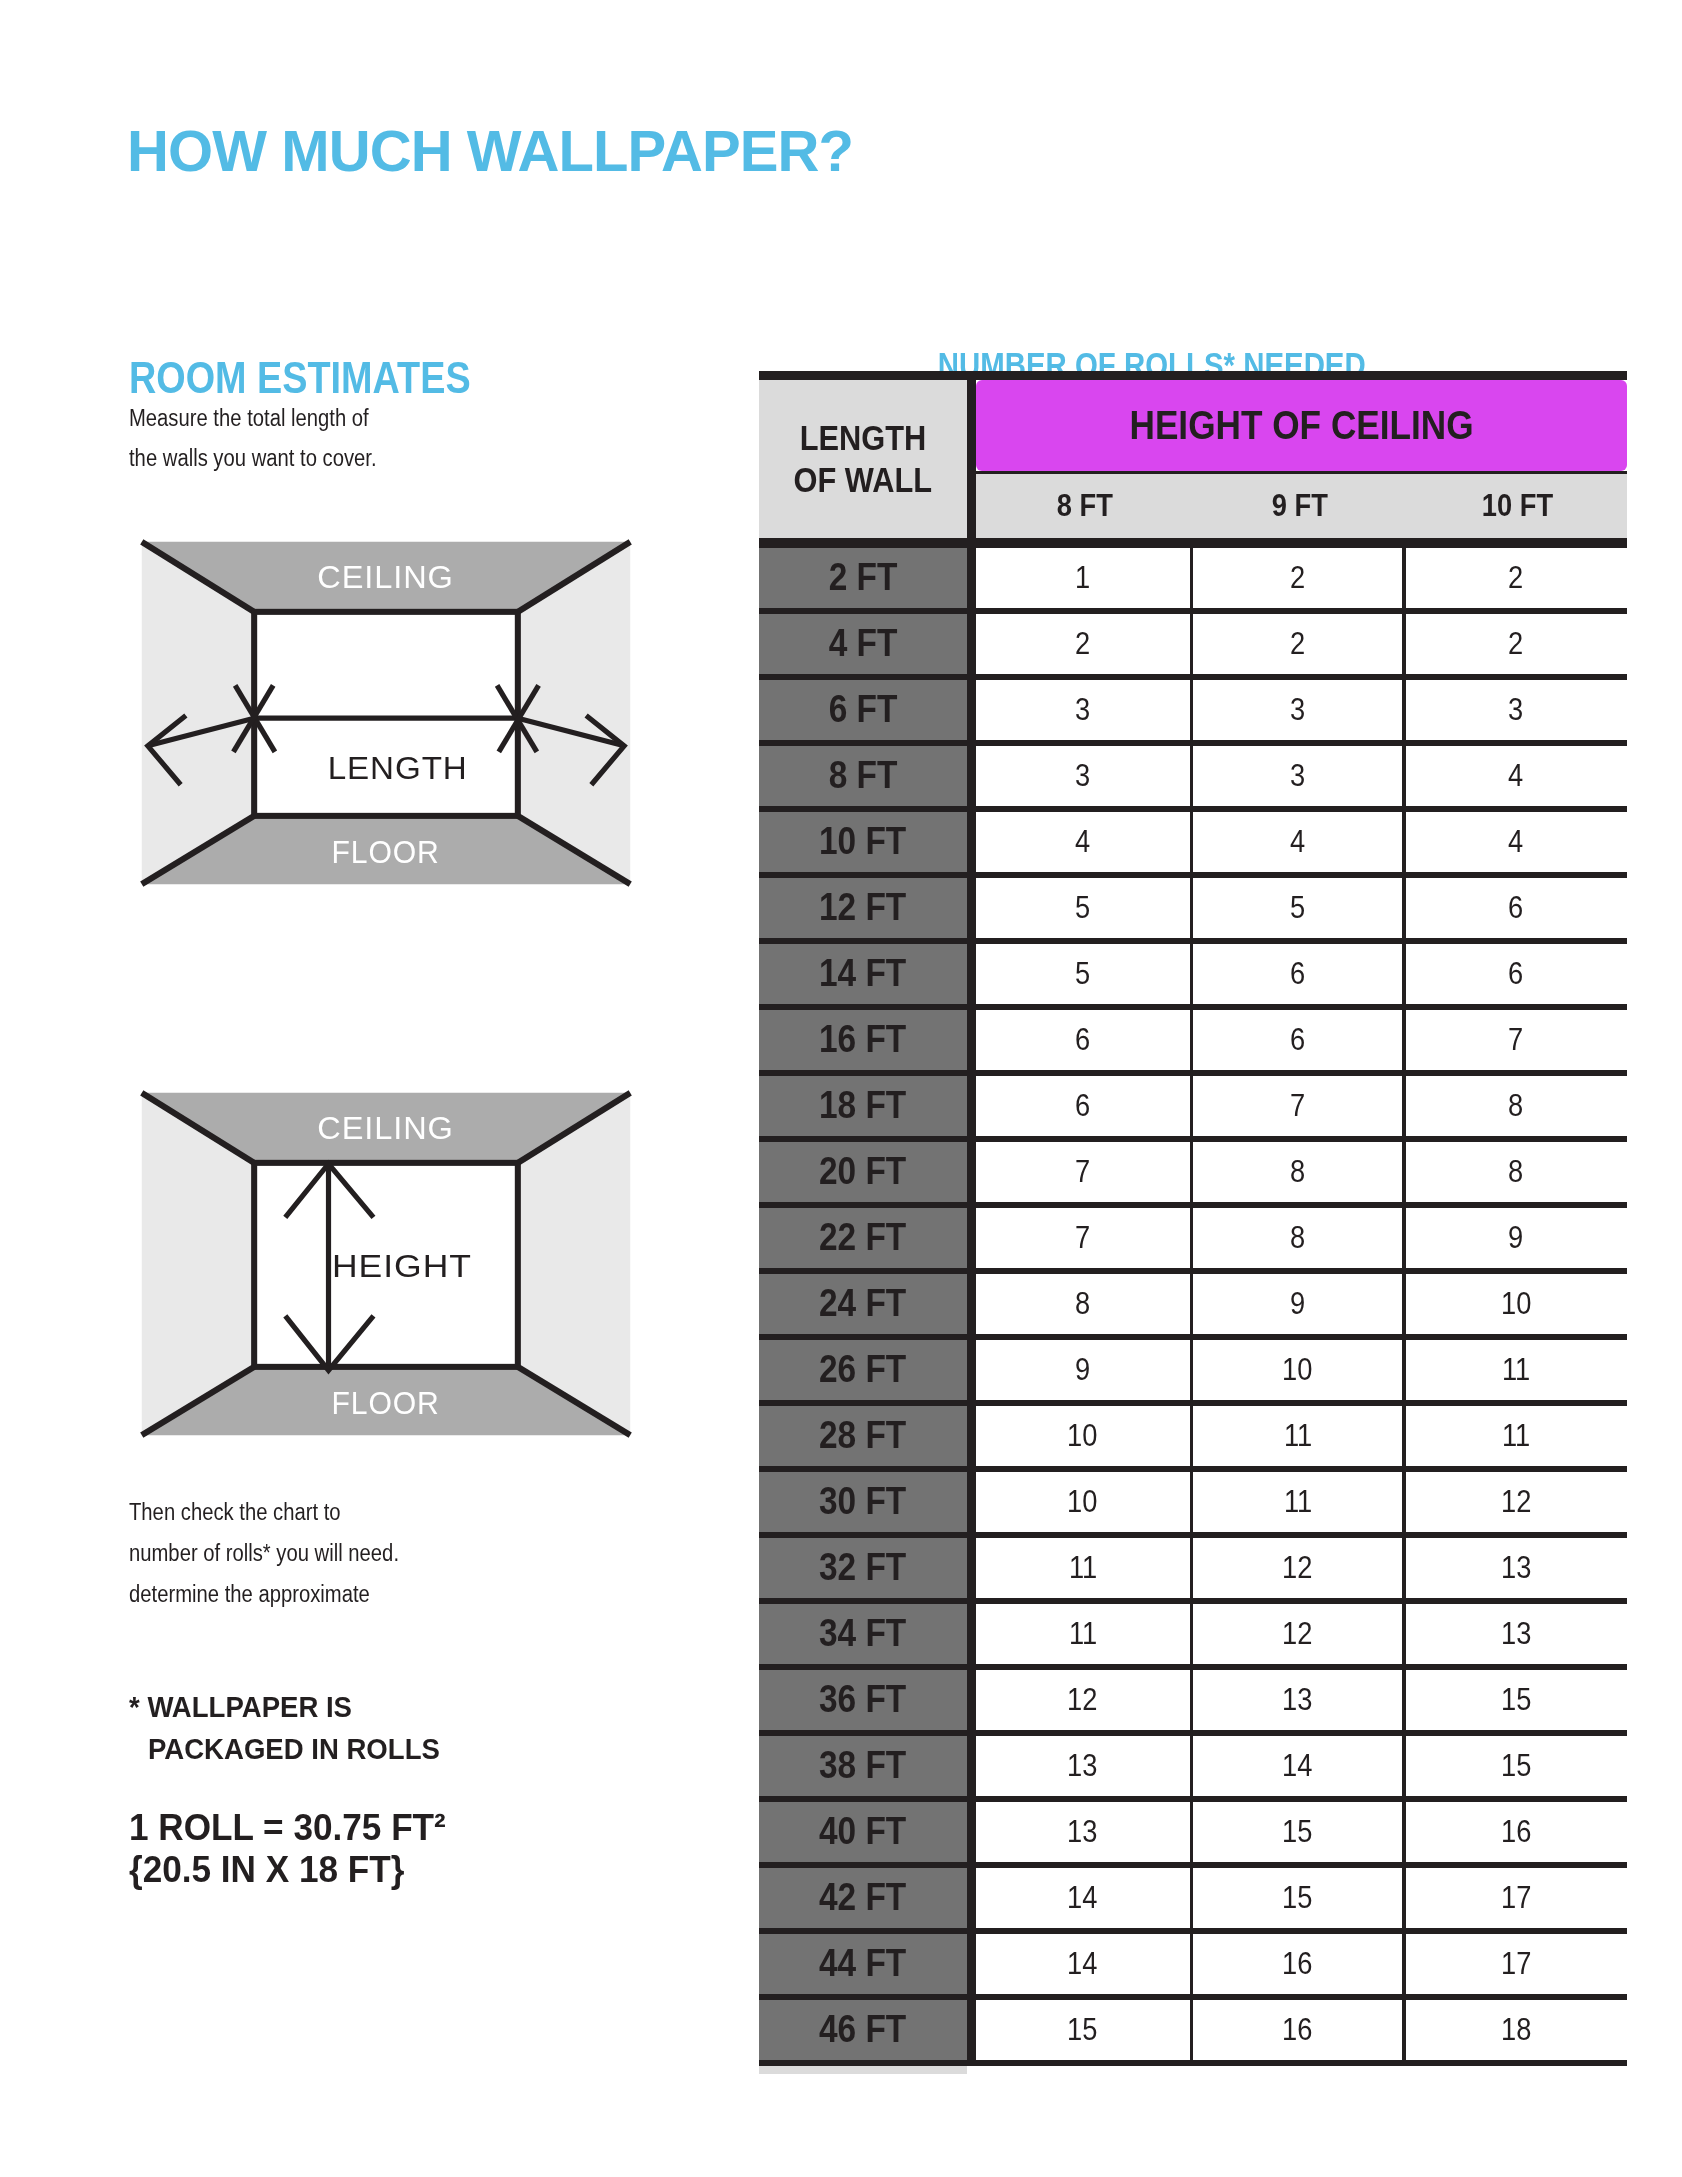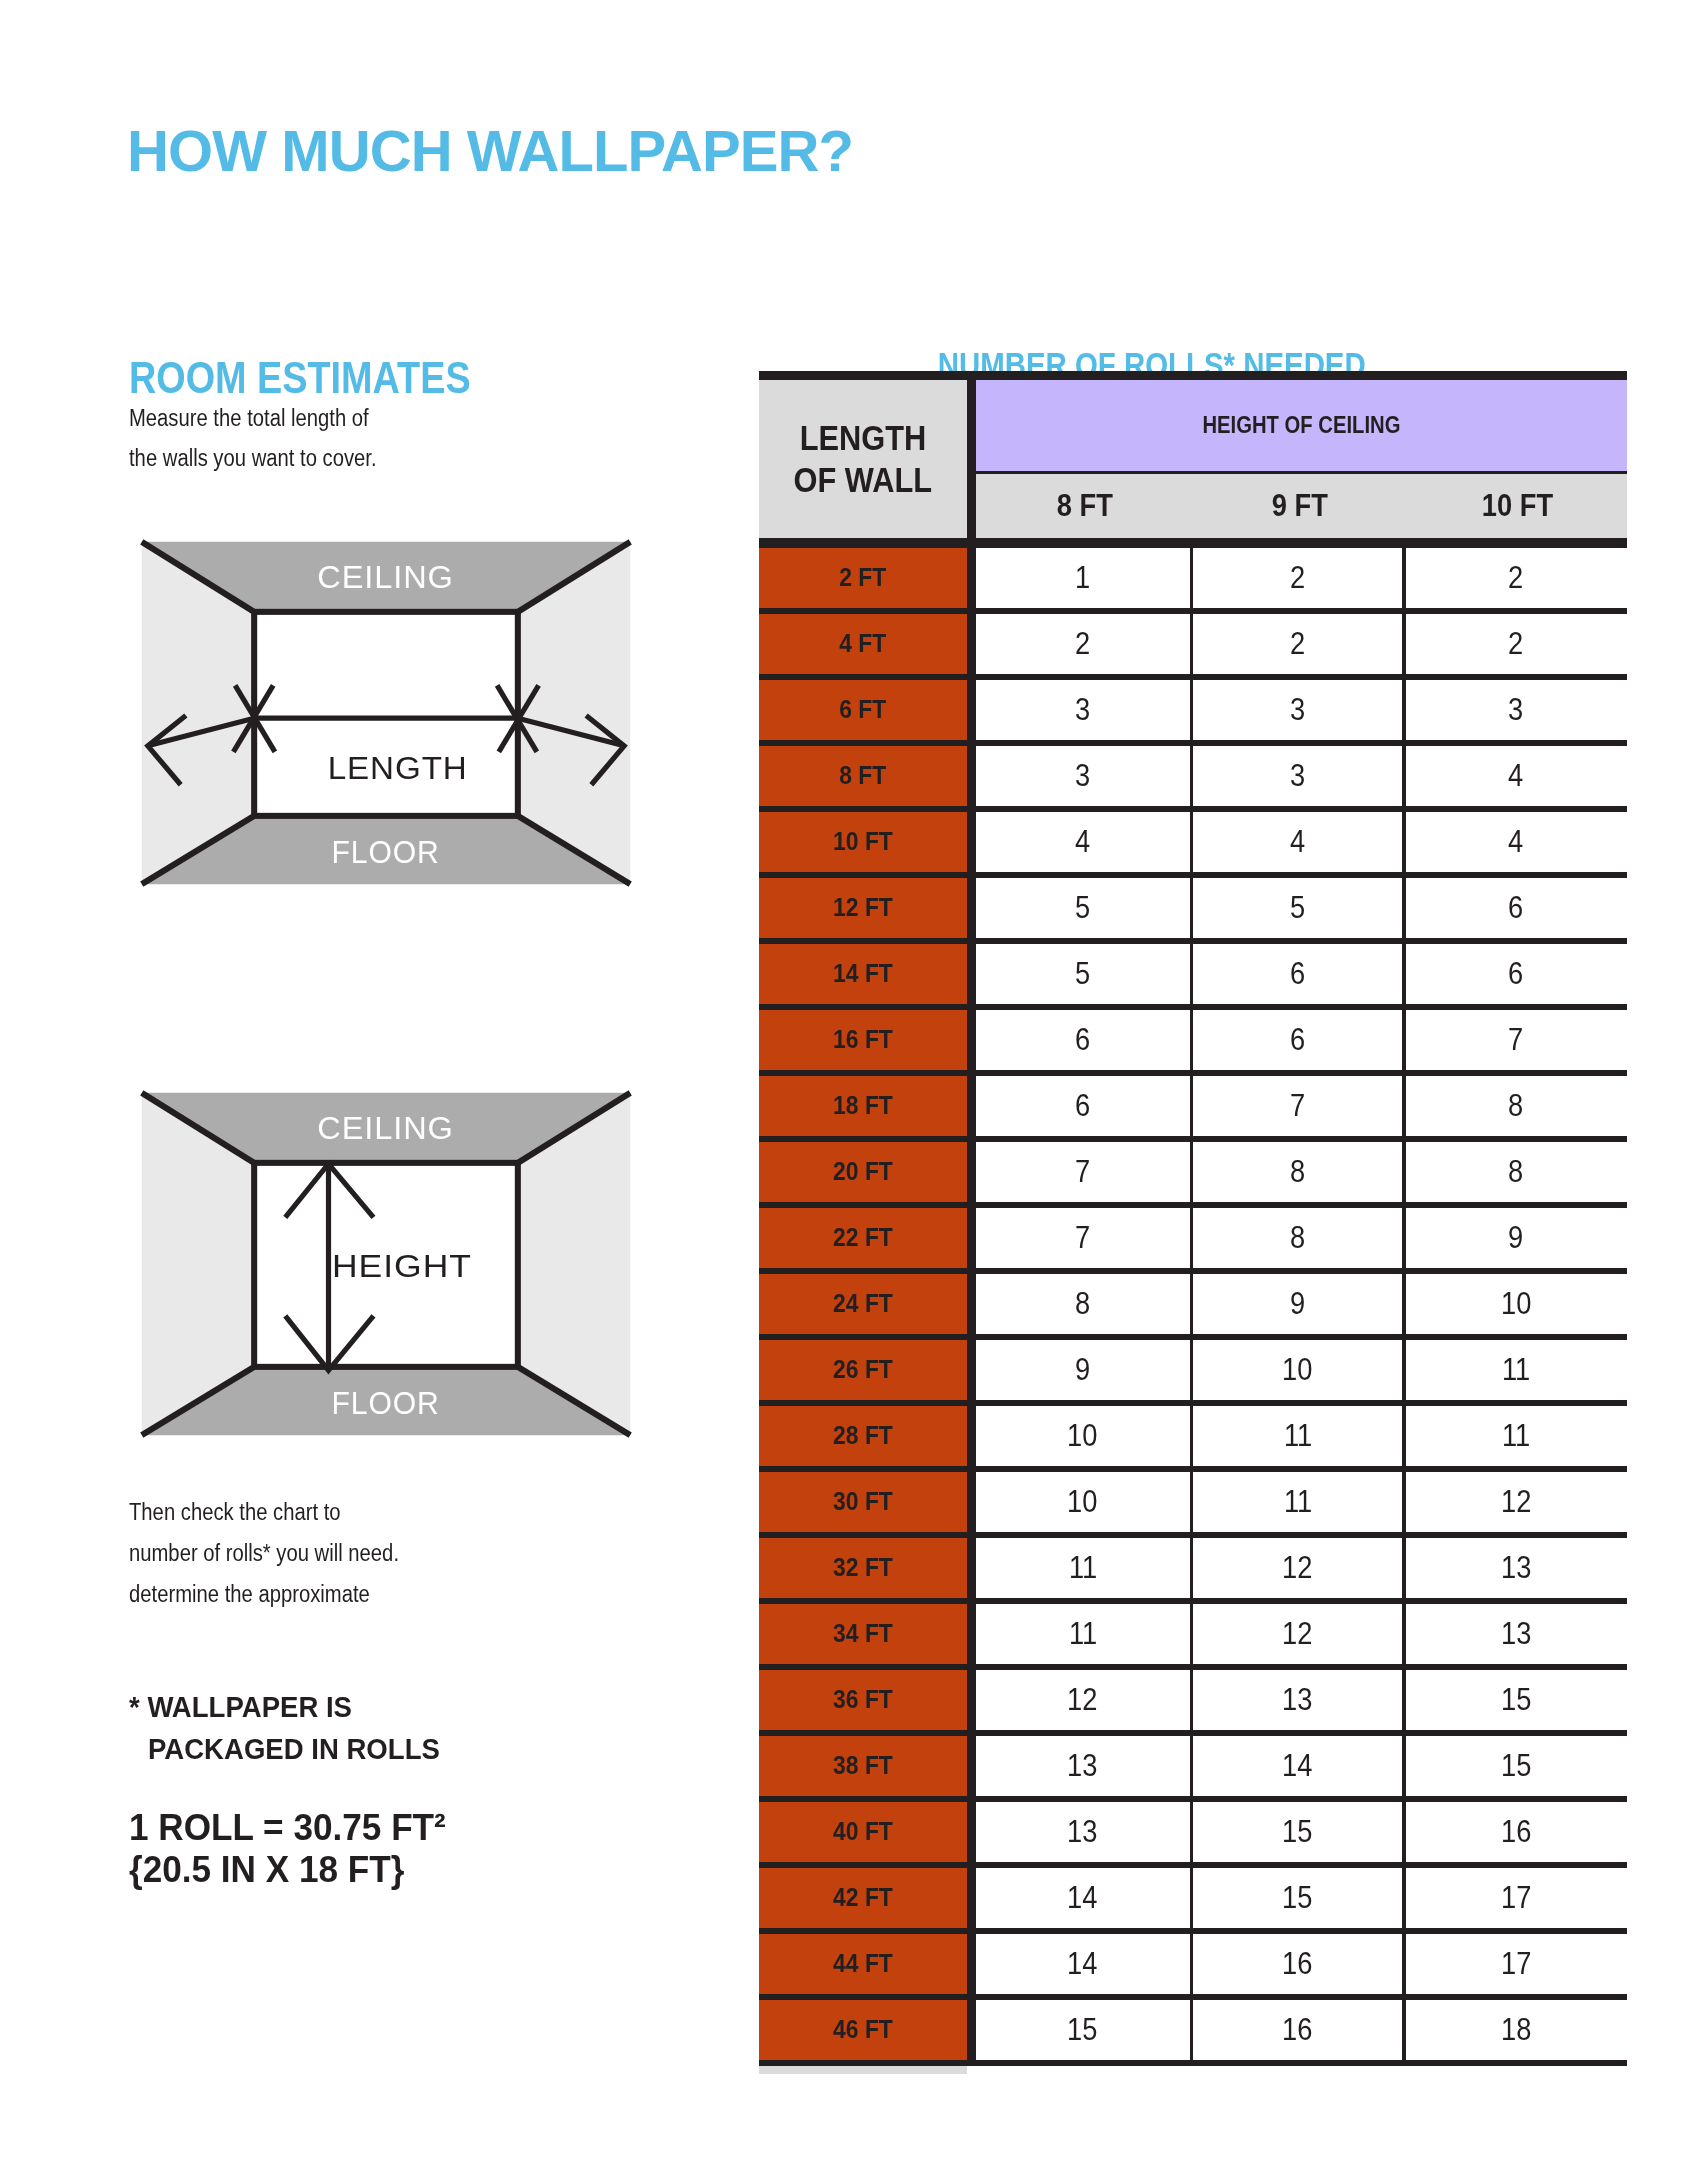--- a/index.html
+++ b/index.html
@@ -42,31 +42,31 @@
   #table-section { left:727px; top:316px; width:868px; height:1768px; }
   #table-heading { position:absolute; top:0; left:-41px; width:100%; text-align:center;
                    font-size:35px; font-weight:700; }
   #tbl { position:absolute; top:55px; left:0; width:868px; }
   .topbar { height:8.6px; background:#231F20; }
   .thead { display:grid; grid-template-columns:208px 8.6px 651px; height:158px; }
   .rowhead { background:#DBDBDB; display:flex; flex-direction:column; align-items:center;
              justify-content:center; font-size:35px; font-weight:700; line-height:42px; }
   .vthick { background:#231F20; }
   .dhead { display:flex; flex-direction:column; }
-  .mainhead { height:91px; background:#c4b5fd; display:flex; align-items:center;
-              justify-content:center; font-size:23px; font-weight:700; }
+  .mainhead { height:91px; background:#d946ef; display:flex; align-items:center;
+              justify-content:center; font-size:40px; font-weight:700;border-radius:6px; }
   .subdiv { height:3.5px; background:#231F20; }
   .subheads { flex:1; background:#DBDBDB; display:grid; grid-template-columns:218px 213px 221px; }
   .subheads > div { display:flex; align-items:center; justify-content:center;
                     font-size:31px; font-weight:700; }
   .hthick { height:10.4px; background:#231F20; }
   .trow { display:grid; grid-template-columns:208px 8.6px 214px 3.5px 209px 3.5px 221px;
           height:60px; border-bottom:6px solid #231F20; }
-  .trow .lbl { background:#c2410c; display:flex; align-items:center; justify-content:center;
-               font-size:26px; font-weight:700; }
+  .trow .lbl { background:#737373; display:flex; align-items:center; justify-content:center;
+               font-size:38px; font-weight:700; }
   .trow .vsep { background:#231F20; }
   .trow .val { background:#ffffff; display:flex; align-items:center; justify-content:center;
                font-size:31px; }
   .graytab { width:208px; height:7.8px; background:#DBDBDB; }
 </style>
 </head>
 <body>
 
 <div class="page">
 

